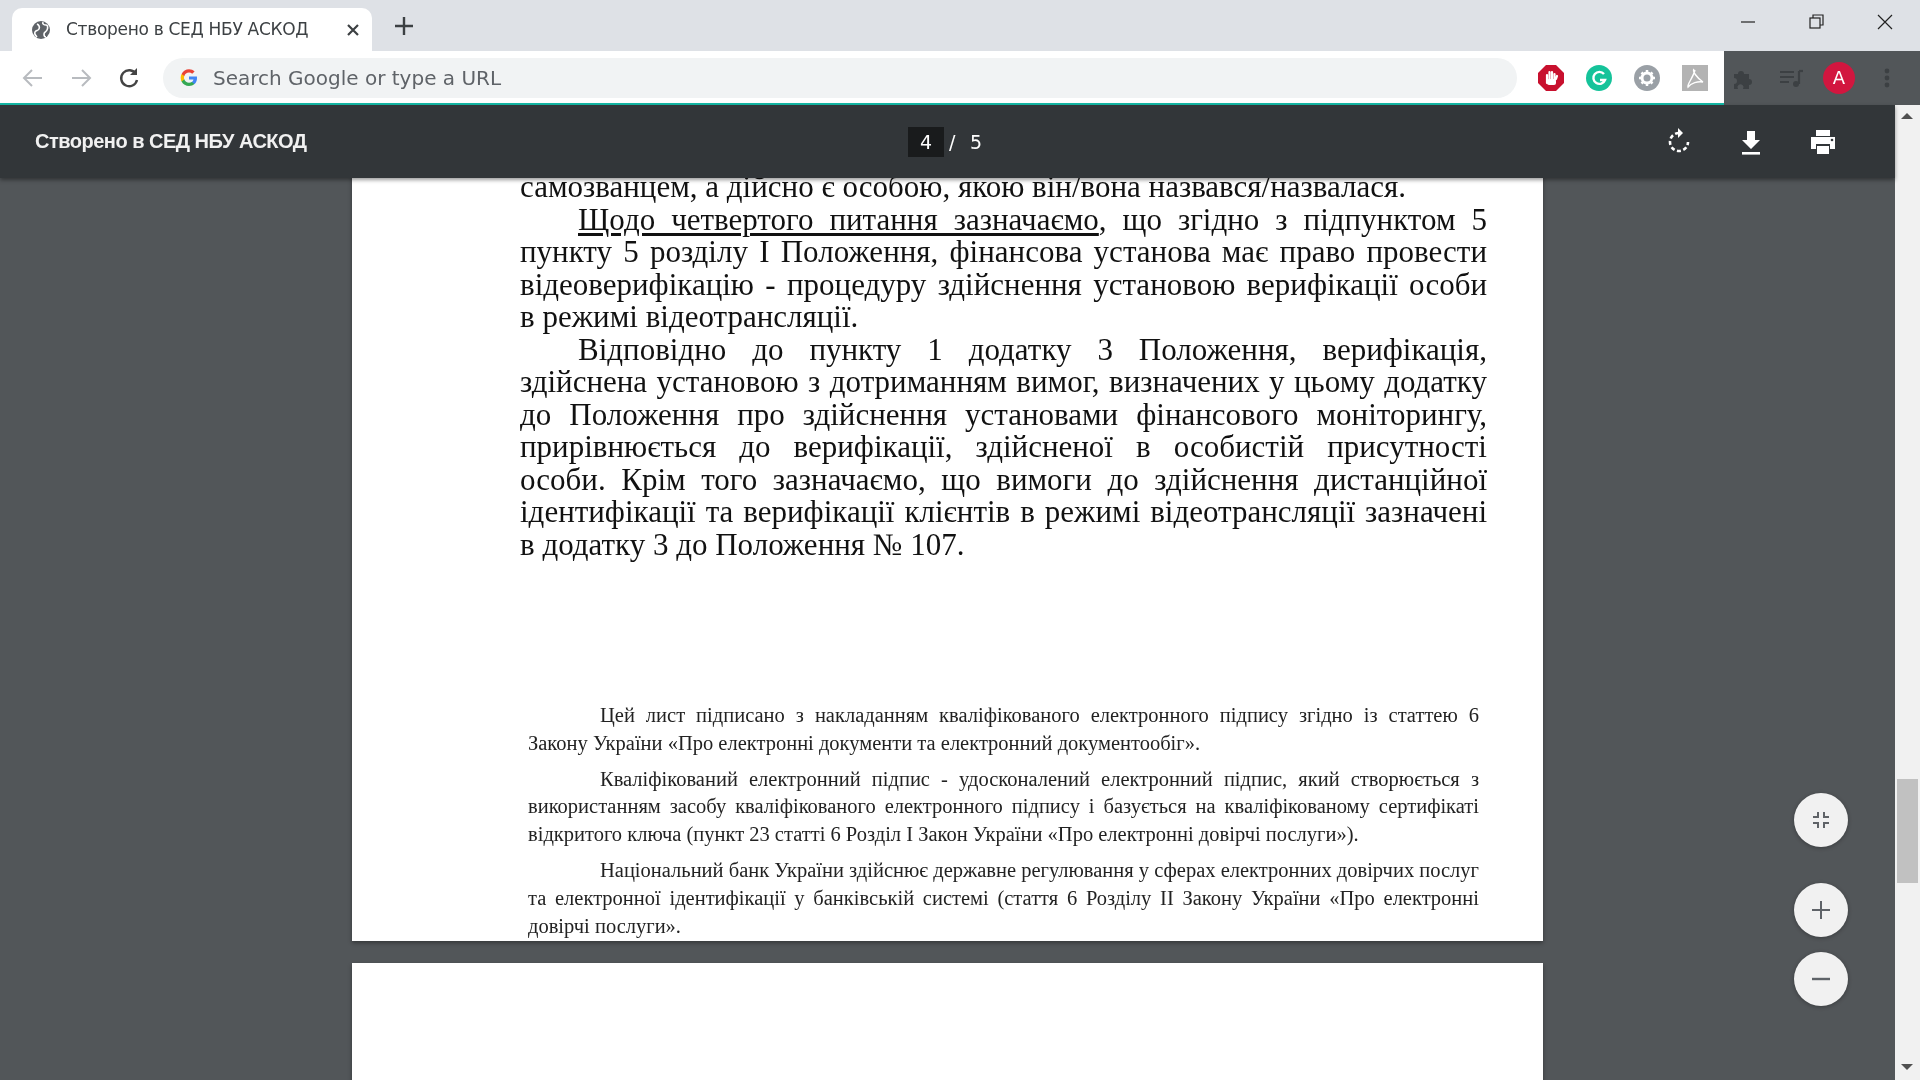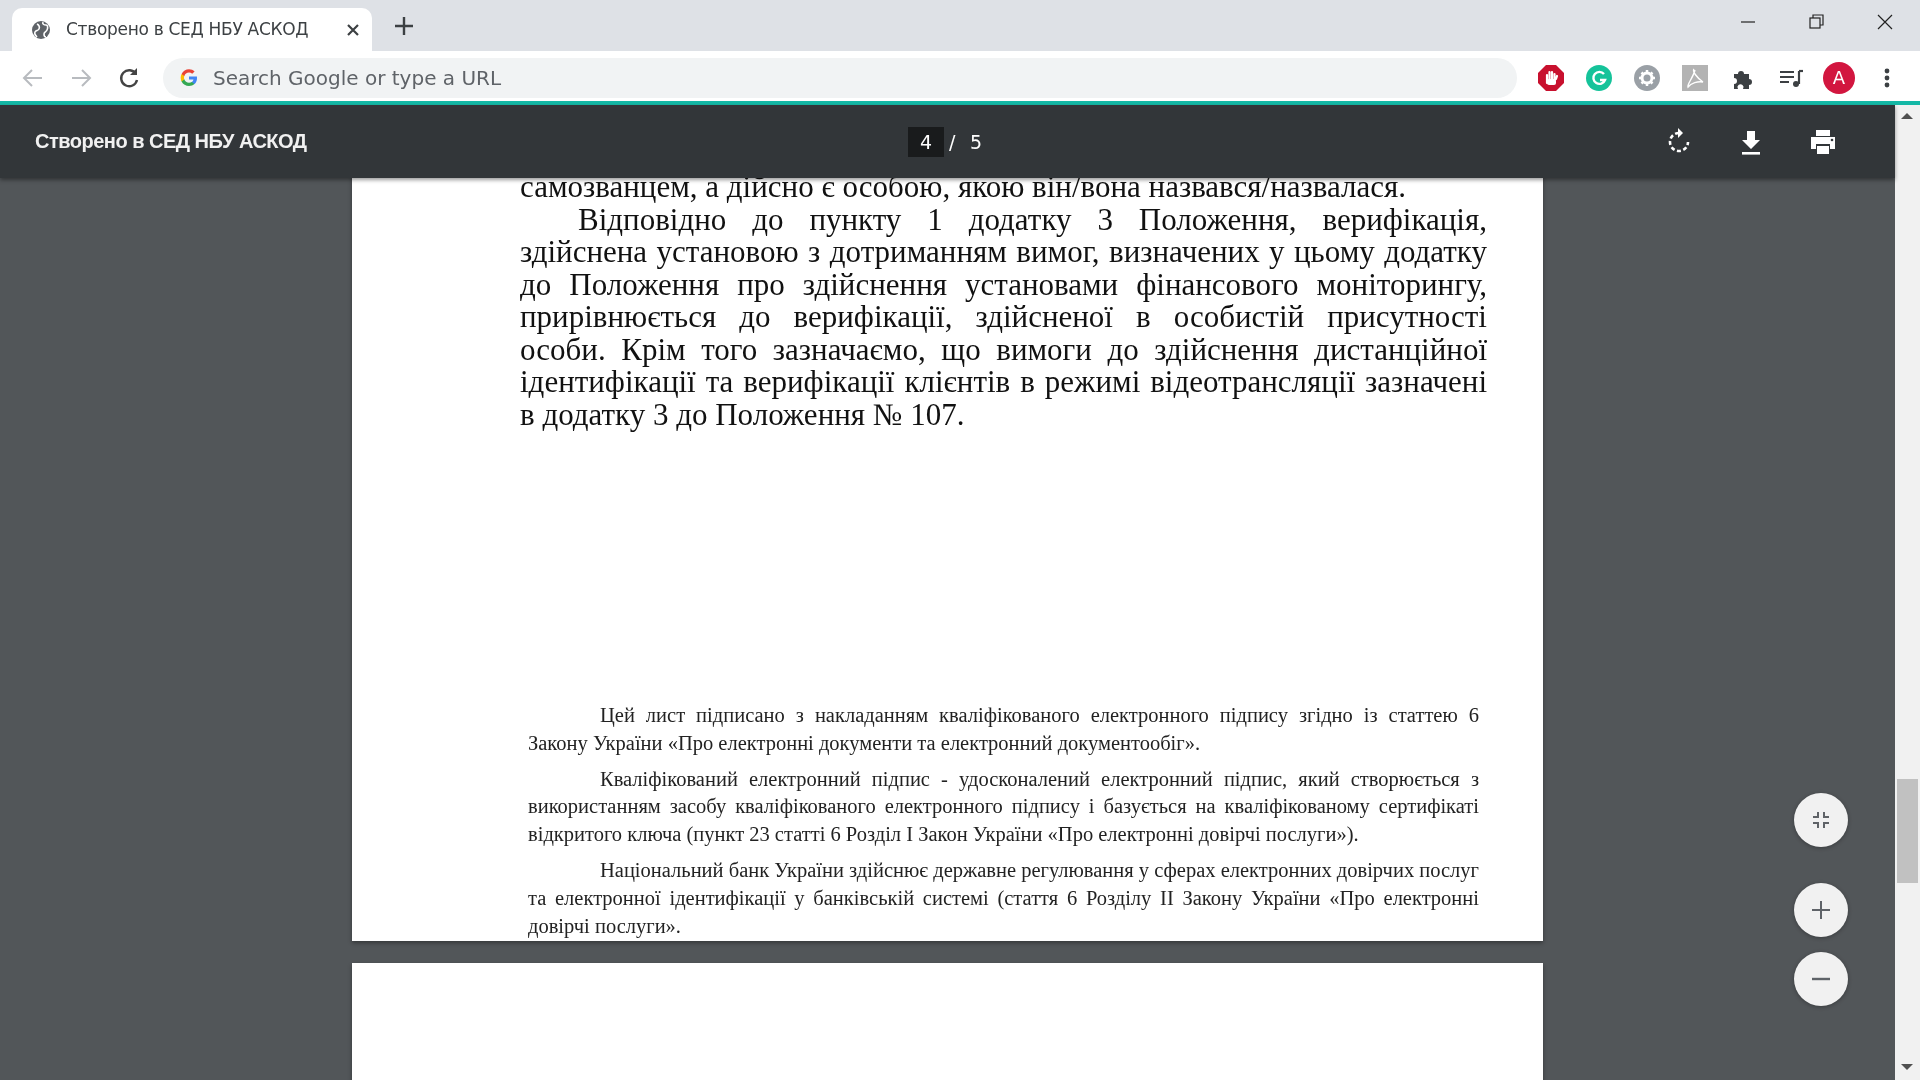--- a/index.html
+++ b/index.html
@@ -4,21 +4,21 @@
 <style>
   html,body{margin:0;padding:0;}
   body{width:1920px;height:1080px;overflow:hidden;position:relative;background:#525659;font-family:"Liberation Sans",sans-serif;}
   .tabstrip{position:absolute;left:0;top:0;width:1920px;height:51px;background:#dee1e6;}
   .tab{position:absolute;left:12px;top:8px;width:360px;height:43px;background:#fff;border-radius:10px 10px 0 0;}
   .tab-favicon{position:absolute;left:19px;top:12px;width:20px;height:20px;}
   .tab-title{position:absolute;left:54px;top:11px;font-size:17px;color:#3c4043;font-family:"DejaVu Sans",sans-serif;letter-spacing:-0.3px;}
   .tab-close{position:absolute;left:332px;top:13px;width:18px;height:18px;}
   .newtab{position:absolute;left:392px;top:14px;width:24px;height:24px;}
   .winctl{position:absolute;top:10px;width:30px;height:24px;}
-  .toolbar{position:absolute;left:0;top:51px;width:1920px;height:54px;background:#fff;border-bottom:4px solid #14b8a6;box-sizing:border-box;}
+  .toolbar{position:absolute;left:0;top:51px;width:1724px;height:54px;background:#fff;border-bottom:2px solid #14b8a6;box-sizing:border-box;}
   .nav-btn{position:absolute;top:14px;width:26px;height:26px;}
   .omnibox{position:absolute;left:163px;top:7px;width:1354px;height:40px;background:#f1f3f4;border-radius:20px;}
   .omnibox .g{position:absolute;left:16px;top:10px;width:20px;height:20px;}
   .omnibox input{position:absolute;left:50px;top:0;height:40px;width:1280px;border:none;background:transparent;font-size:20px;color:#5f6368;font-family:"DejaVu Sans",sans-serif;outline:none;padding:0;}
   .omnibox input::placeholder{color:#5f6368;}
   .ext{position:absolute;top:13px;width:28px;height:28px;}
   .avatar{position:absolute;left:1823px;top:11px;width:32px;height:32px;border-radius:50%;background:#d2163f;color:#fff;font-size:18px;text-align:center;line-height:32px;font-family:"DejaVu Sans",sans-serif;}
   .pdfbar{position:absolute;left:0;top:105px;width:1895px;height:73px;background:#323639;box-shadow:0 2px 4px rgba(0,0,0,.4);z-index:5;}
   .pdf-title{position:absolute;left:35px;top:25px;color:#f1f1f1;font-size:20px;font-weight:bold;font-family:"Liberation Sans",sans-serif;letter-spacing:-0.5px;}
   .pagebox{position:absolute;left:908px;top:22px;width:36px;height:30px;background:#191b1c;color:#fff;font-size:19px;text-align:center;line-height:30px;border:none;padding:0;font-family:"DejaVu Sans",sans-serif;}
@@ -144,20 +144,21 @@
       <path d="M3 10H27V22H22V17H8V22H3Z" fill="#fff"></path>
       <rect x="9" y="19" width="12" height="8" fill="#fff"></rect>
       <circle cx="24" cy="13" r="1.3" fill="#323639"></circle>
     </svg>
 </div>
 
 <div class="viewer">
   <div class="page page4">
     <div class="doc big" style="top:193px">
       <p>самозванцем, а дійсно є особою, якою він/вона назвався/назвалася.</p>
+      <p class="ind"><u>Щодо четвертого питання зазначаємо</u><span>, що згідно з підпунктом 5 пункту 5 розділу І Положення, фінансова установа має право провести відеоверифікацію - процедуру здійснення установою верифікації особи в режимі відеотрансляції.</span></p>
       <p class="ind">Відповідно до пункту 1 додатку 3 Положення, верифікація, здійснена установою з дотриманням вимог, визначених у цьому додатку до Положення про здійснення установами фінансового моніторингу, прирівнюється до верифікації, здійсненої в особистій присутності особи. Крім того зазначаємо, що вимоги до здійснення дистанційної ідентифікації та верифікації клієнтів в режимі відеотрансляції зазначені в додатку 3 до Положення № 107.</p>
     </div>
     <div class="doc small" style="top:716px">
       <p class="ind">Цей лист підписано з накладанням кваліфікованого електронного підпису згідно із статтею 6 Закону України «Про електронні документи та електронний документообіг».</p>
       <p class="ind">Кваліфікований електронний підпис - удосконалений електронний підпис, який створюється з використанням засобу кваліфікованого електронного підпису і базується на кваліфікованому сертифікаті відкритого ключа (пункт 23 статті 6 Розділ І Закон України «Про електронні довірчі послуги»).</p>
       <p class="ind">Національний банк України здійснює державне регулювання у сферах електронних довірчих послуг та електронної ідентифікації у банківській системі (стаття 6 Розділу ІІ Закону України «Про електронні довірчі послуги».</p>
     </div>
   </div>
   <div class="page page5"></div>
 

